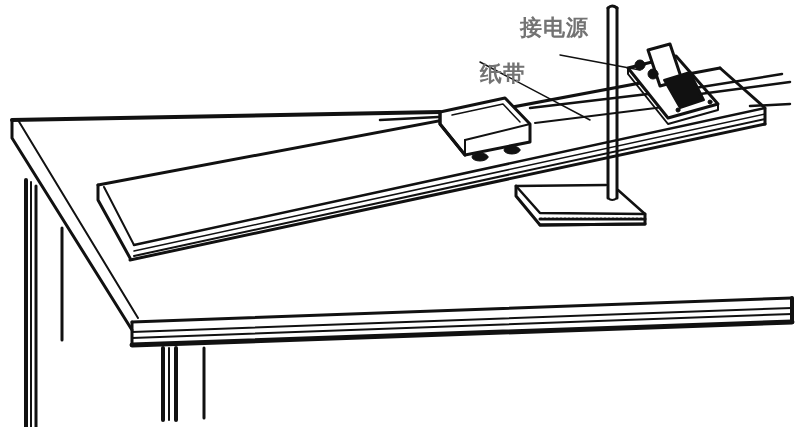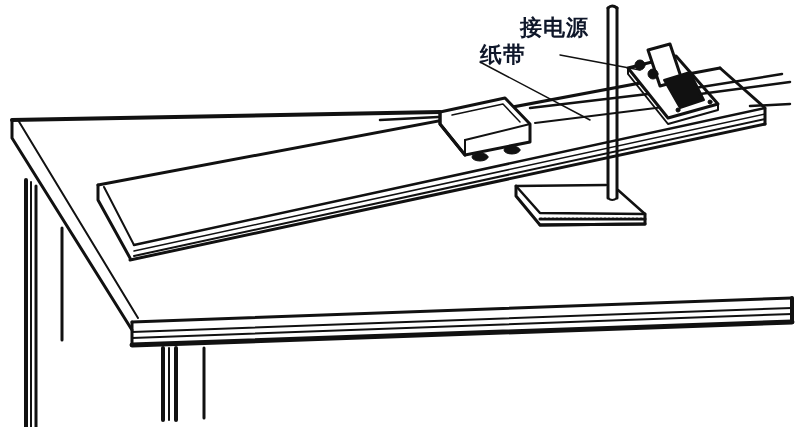--- a/index.html
+++ b/index.html
@@ -1,18 +1,18 @@
 <!DOCTYPE html>
 <html><head>
 <meta charset="utf-8">
 <style>
   html, body { margin:0; padding:0; background:#ffffff; }
   body { width:800px; height:427px; overflow:hidden; position:relative; }
   #scene { position:absolute; left:0; top:0; width:800px; height:427px; }
-  .lbl { position:absolute; font-family:"DejaVu Sans", sans-serif; font-weight:bold; color:#0f172a; font-size:22px; letter-spacing:1px; line-height:1; }
+  .lbl { position:absolute; font-family:"DejaVu Sans", sans-serif; font-weight:bold; color:#737373; font-size:22px; letter-spacing:1px; line-height:1; }
 </style>
 </head>
 <body>
 
 <div id="scene">
 <svg width="800" height="427" viewBox="0 0 800 427" xmlns="http://www.w3.org/2000/svg">
   <g fill="none" stroke="#111" stroke-linecap="round" stroke-linejoin="round">
 
     <g>
 
@@ -94,14 +94,14 @@
     <g>
       <path d="M695,88 L782,74" stroke-width="2.5"></path>
       <path d="M700,94 L790,82" stroke-width="2.5"></path>
       <path d="M750,106 L790,104" stroke-width="2.5"></path>
       <path d="M560,55 L640,70" stroke-width="1.5"></path>
     </g>
   </g>
 </svg>
 
   <span class="lbl" style="left:520px; top:17px;">接电源</span>
-  <span class="lbl" style="left:480px; top:44px;">纸带</span>
+  <span class="lbl" style="left:480px; top:63px;">纸带</span>
 </div>
 
 </body></html>

